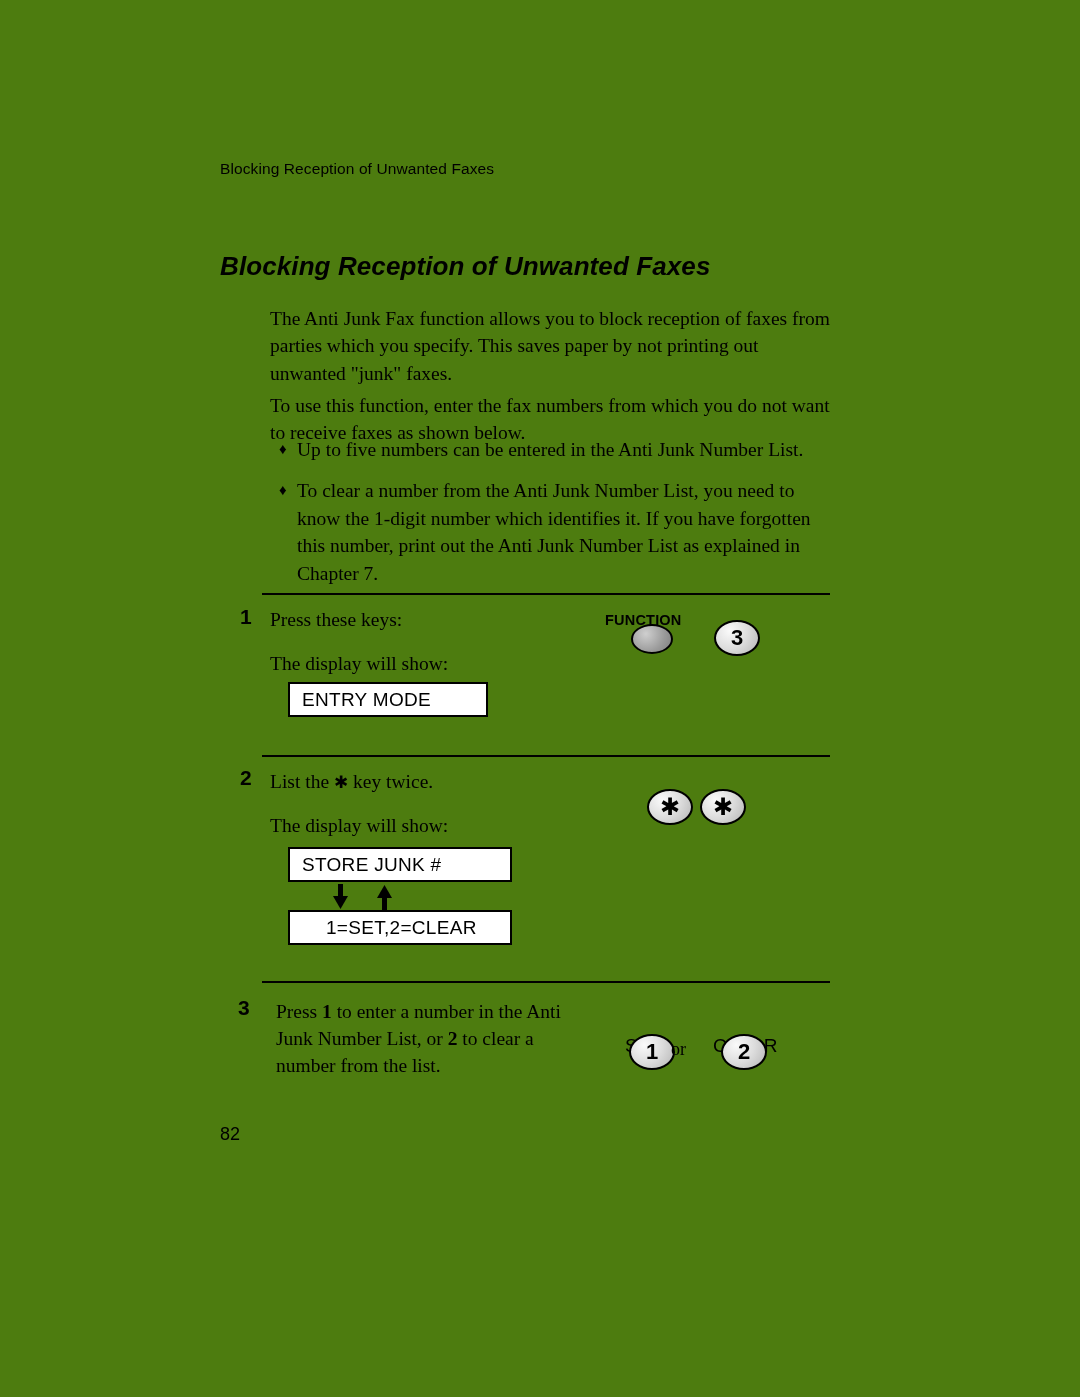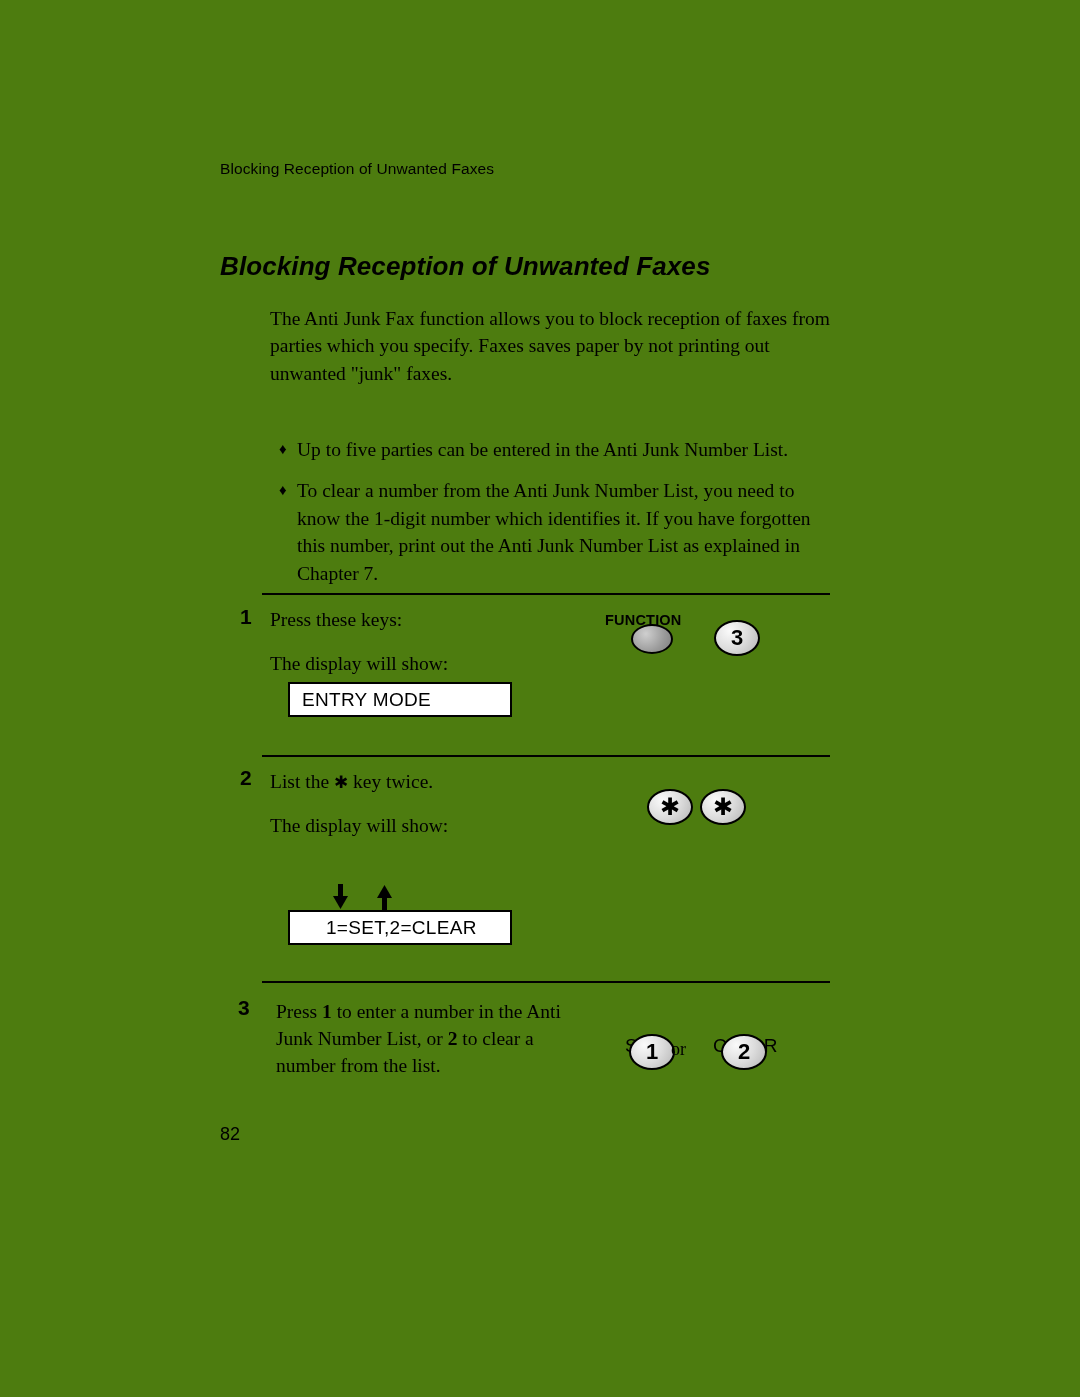--- a/index.html
+++ b/index.html
@@ -103,21 +103,21 @@
     border: 2px solid #000;
     background: #ffffff;
     font-family: "Liberation Sans", sans-serif;
     font-size: 19px;
     letter-spacing: 0.3px;
     padding-left: 12px;
     box-sizing: border-box;
     display: flex;
     align-items: center;
   }
-  .lcd1 { left: 288px; top: 682px; width: 224px; height: 35px; }
+  .lcd1 { left: 288px; top: 682px; width: 200px; height: 35px; }
   .lcd2 { left: 288px; top: 847px; width: 224px; height: 35px; }
   .lcd3 { left: 288px; top: 910px; width: 224px; height: 35px; padding-left: 36px; }
 
   .arrows {
     position: absolute;
     left: 330px;
     top: 884px;
     width: 90px;
     height: 26px;
   }
@@ -201,25 +201,26 @@
 </style>
 </head>
 <body>
 
 <div class="page">
 
   <div class="running-head">Blocking Reception of Unwanted Faxes</div>
 
   <h1 class="chapter-title">Blocking Reception of Unwanted Faxes</h1>
 
-  <p class="body-para p1">The Anti Junk Fax function allows you to block reception of faxes from parties which you specify. Faxes saves paper by not printing out unwanted "junk" faxes.</p>
+  <p class="body-para p1">The Anti Junk Fax function allows you to block reception of faxes from parties which you specify. This saves paper by not printing out unwanted "junk" faxes.</p>
+  <p class="body-para p2">To use this function, enter the fax numbers from which you do not want to receive faxes as shown below.</p>
 
   <div class="bullet-item b1">
     <span class="bullet">♦</span>
-    <span class="btext">Up to five parties can be entered in the Anti Junk Number List.</span>
+    <span class="btext">Up to five numbers can be entered in the Anti Junk Number List.</span>
   </div>
 
   <div class="bullet-item b2">
     <span class="bullet">♦</span>
     <span class="btext">To clear a number from the Anti Junk Number List, you need to know the 1-digit number which identifies it. If you have forgotten this number, print out the Anti Junk Number List as explained in Chapter 7.</span>
   </div>
 
   <div class="hrule rule1"></div>
   <div class="step-num s1n">1</div>
   <div class="step-text s1t">Press these keys:</div>
@@ -232,20 +233,23 @@
   <div class="key-oval key3">3</div>
 
   <div class="hrule rule2"></div>
   <div class="step-num s2n">2</div>
   <div class="step-text s2t">
     <span>List the</span>
     <span class="inline-star">✱</span>
     <span>key twice.</span>
   </div>
   <div class="step-text s2t2">The display will show:</div>
+  <div class="lcd lcd2">
+    <span>STORE JUNK #</span>
+  </div>
   <div class="arrows">
     <svg width="90" height="26" viewBox="0 0 90 26" xmlns="http://www.w3.org/2000/svg">
       <g fill="#000">
         <rect x="8" y="0" width="5" height="14"></rect>
         <polygon points="3,12 18,12 10.5,25"></polygon>
         <rect x="52" y="12" width="5" height="14"></rect>
         <polygon points="47,14 62,14 54.5,1"></polygon>
       </g>
     </svg>
   </div>

